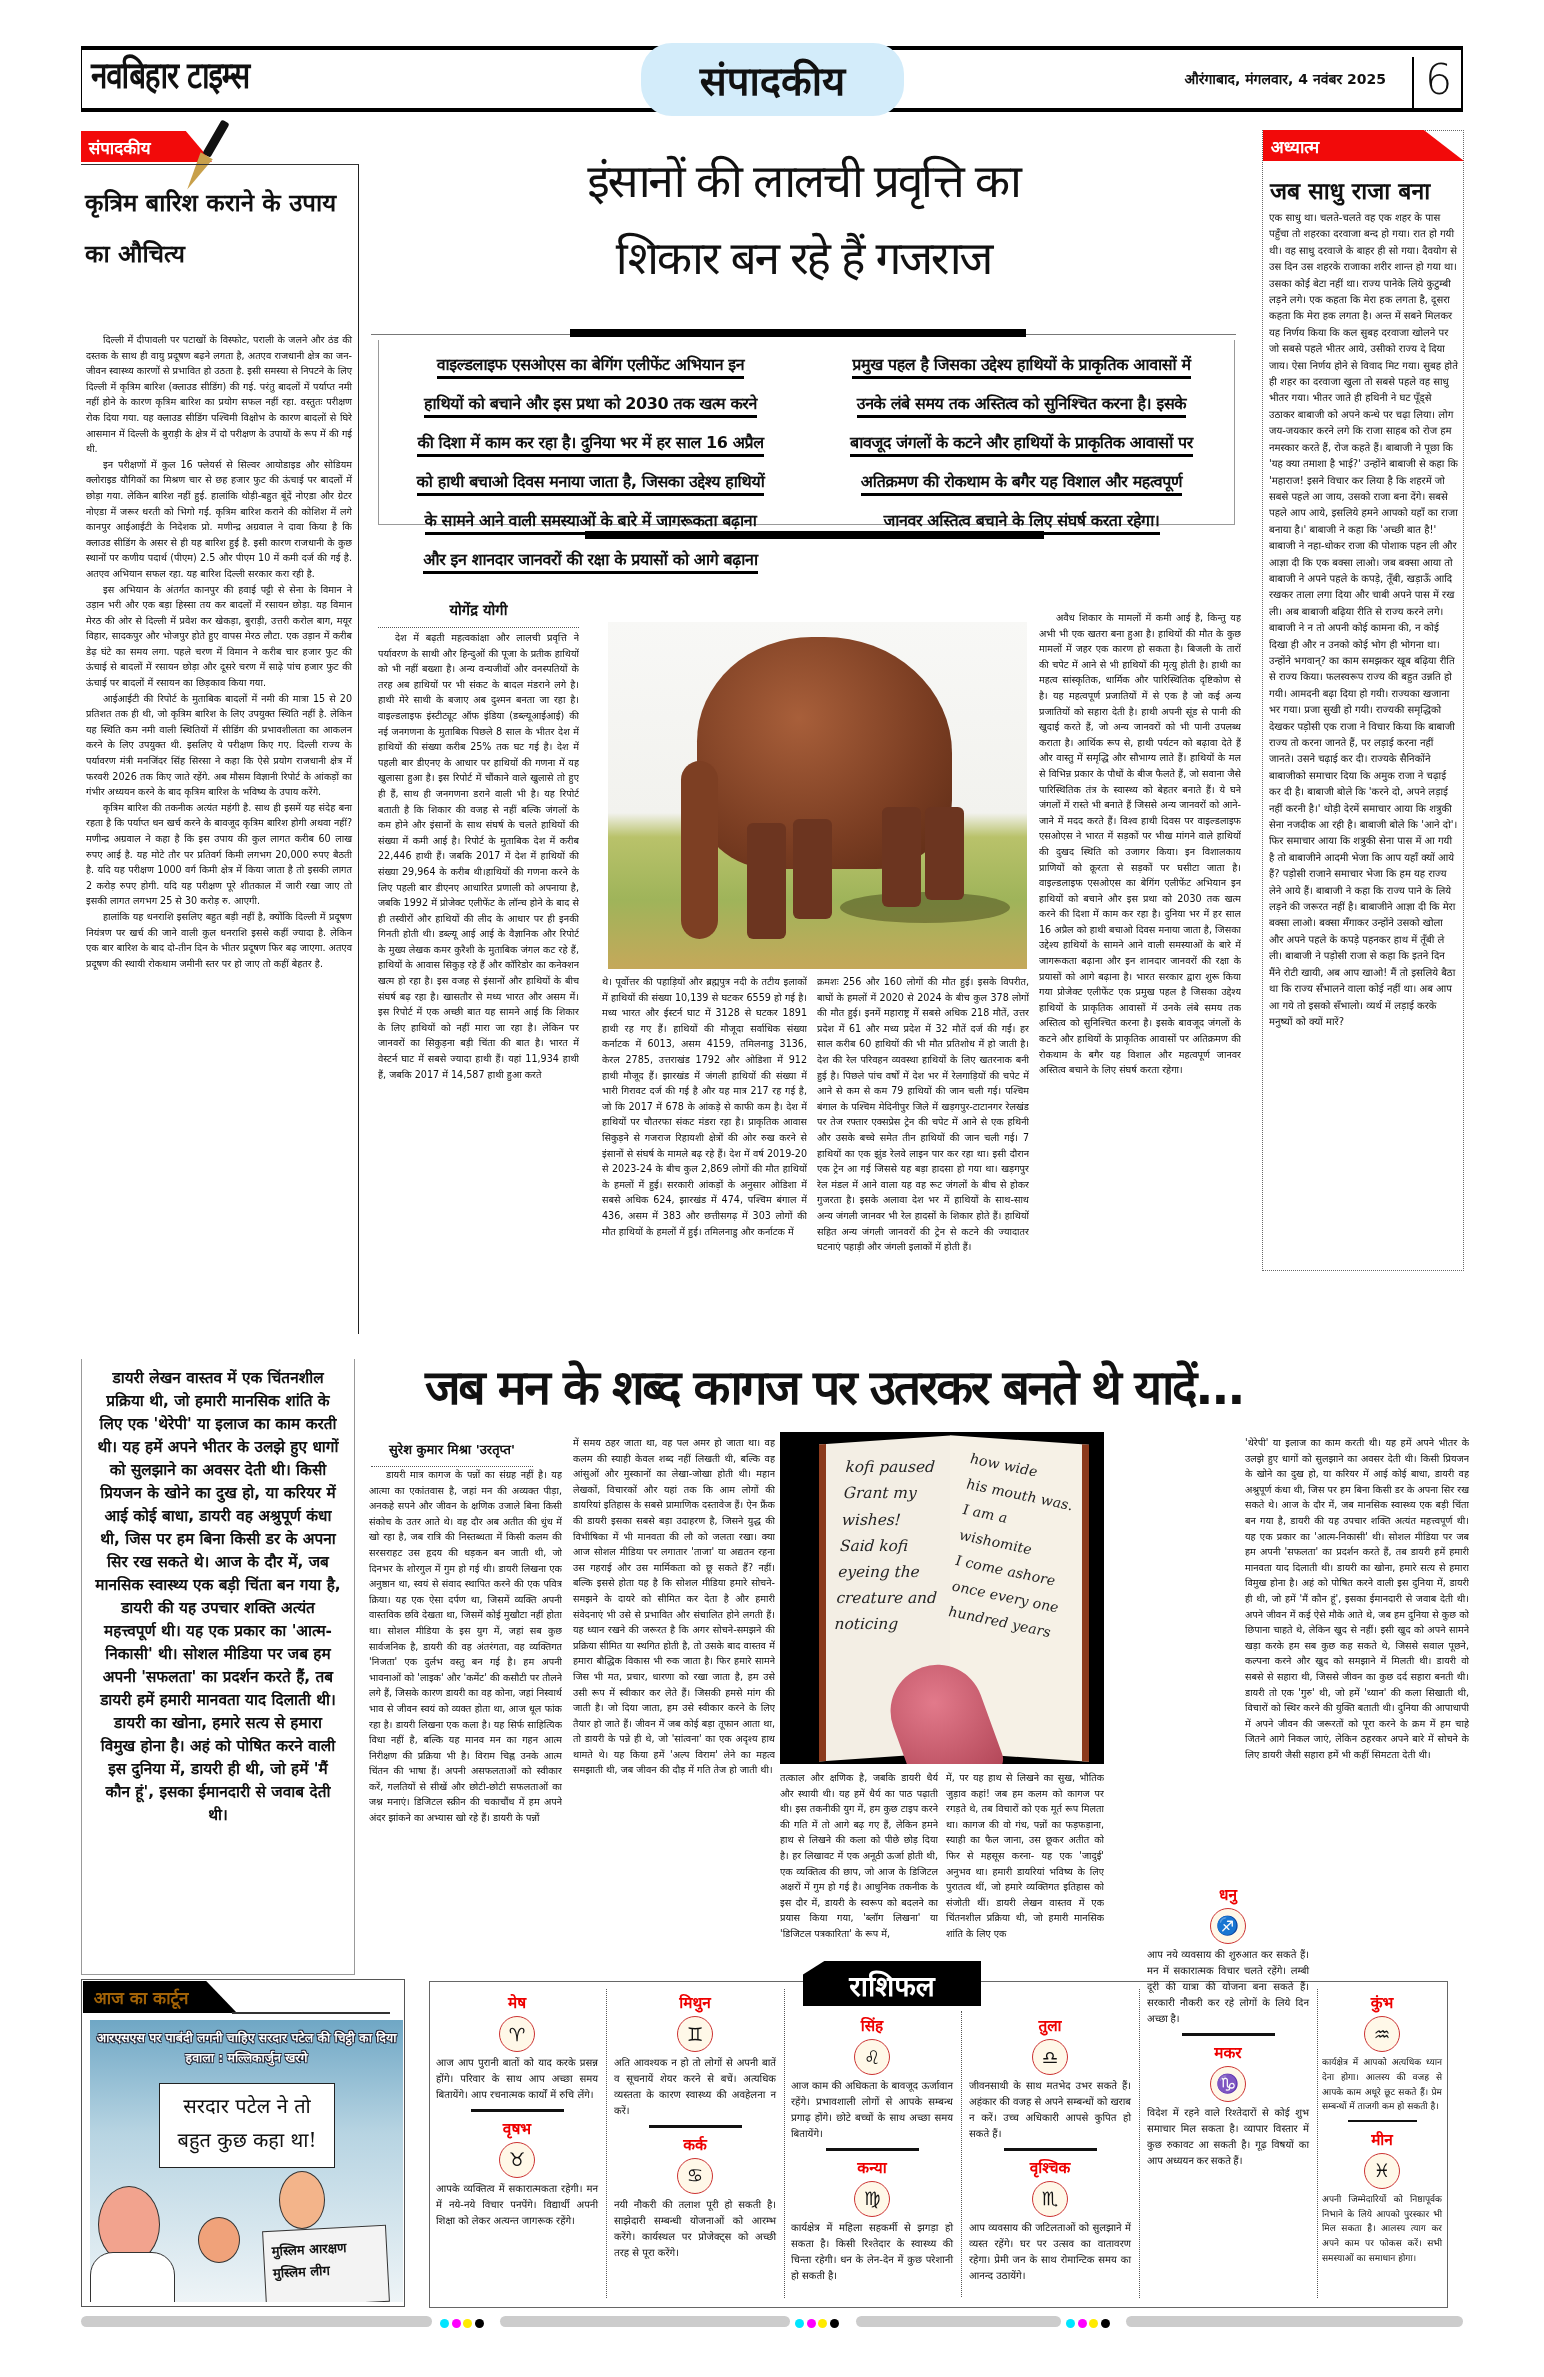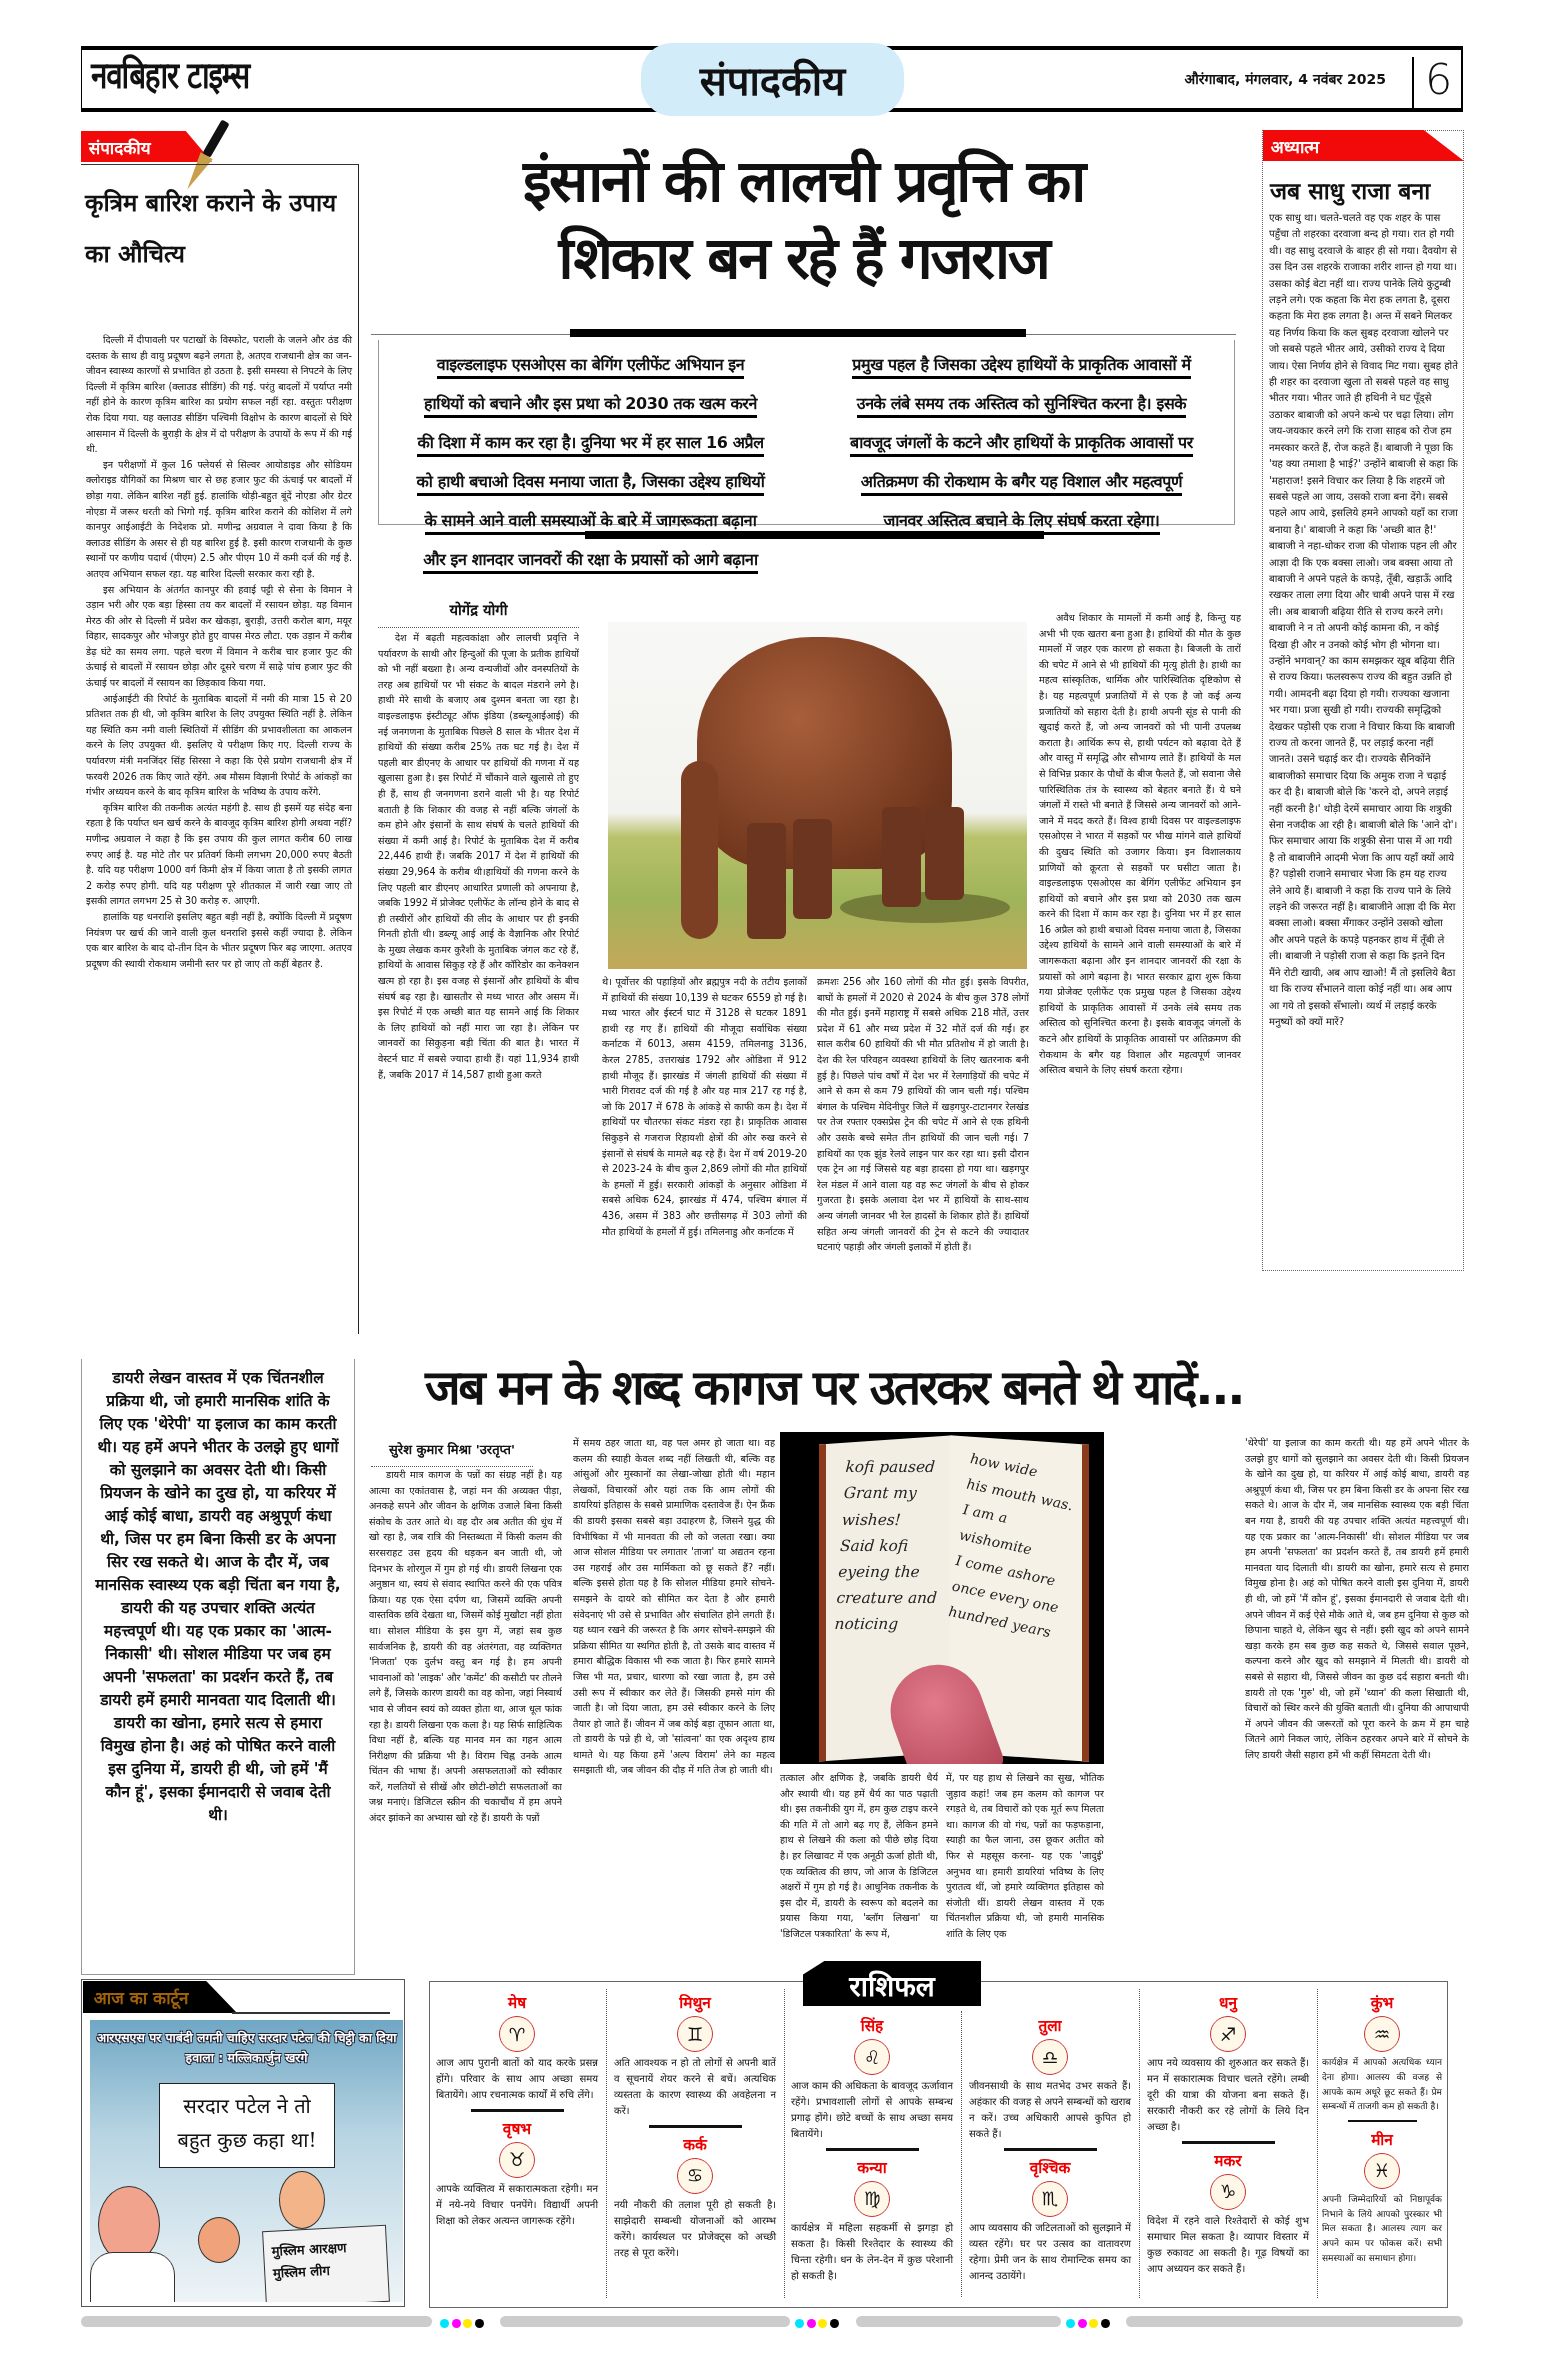--- a/index.html
+++ b/index.html
@@ -19,21 +19,21 @@
   .pen-body { width: 9.3px; height: 39px; background: #111; margin: 0 auto; border-radius: 2.3px; }
   .pen-nib { width: 0; height: 0; border-left: 7.7px solid transparent; border-right: 7.7px solid transparent; border-top: 39px solid #c8a04a; margin: 0 auto; }
 
   
   .col-left { left: 81px; top: 164px; width: 278px; height: 1170px; border-right: 1.5px solid #222; border-top: 0.8px solid #333; }
   .ed-title { left: 85px; top: 178px; width: 270px; font-size: 24px; font-weight: 900; line-height: 51px; }
   .body-text { font-size: 9.6px; line-height: 15.6px; text-align: justify; text-indent: 17px; color: #111; }
   .body-text p { margin-bottom: 0; }
 
   
-  .main-head { left: 371px; top: 143px; width: 865px; text-align: center; font-size: 58px; font-weight: 700; line-height: 77px; letter-spacing: -2.3px; }
+  .main-head { left: 371px; top: 143px; width: 865px; text-align: center; font-size: 46px; font-weight: 400; line-height: 77px; letter-spacing: -2.3px; }
   .head-rule { left: 371px; top: 334px; width: 865px; height: 0.8px; background: #777; }
   .head-rule-thick { left: 570px; top: 329px; width: 456px; height: 7.7px; background: #000; }
 
   
   .blurb-box { left: 378px; top: 340px; width: 857px; height: 185px; border: 0.8px solid #999; border-top: none; }
   .blurb-col { font-size: 16px; font-weight: 700; line-height: 39px; text-align: center; letter-spacing: -0.4px; }
   .blurb-col span { border-bottom: 3.1px solid #000; padding-bottom: 1.5px; }
   .thick-under { left: 585px; top: 531px; width: 459px; height: 7.7px; background: #000; }
 
   
@@ -247,21 +247,21 @@
   <div class="rashi-name">तुला</div>
   <div class="rashi-icon">♎</div>
   <div class="rashi-text">जीवनसाथी के साथ मतभेद उभर सकते हैं। अहंकार की वजह से अपने सम्बन्धों को खराब न करें। उच्च अधिकारी आपसे कुपित हो सकते हैं।</div>
   <div class="rashi-sep"></div>
   <div class="rashi-name">वृश्चिक</div>
   <div class="rashi-icon">♏</div>
   <div class="rashi-text">आप व्यवसाय की जटिलताओं को सुलझाने में व्यस्त रहेंगे। घर पर उत्सव का वातावरण रहेगा। प्रेमी जन के साथ रोमान्टिक समय का आनन्द उठायेंगे।</div>
 </div>
 <div class="abs rashi-vdiv" style="left:1139px;top:1989px;height:309px;"></div>
 
-<div class="abs rashi-col" style="left:1147px;top:1992px;">
+<div class="abs rashi-col" style="left:1147px;top:1884px;font-family:Liberation Serif, serif;">
   <div class="rashi-name">धनु</div>
   <div class="rashi-icon">♐</div>
   <div class="rashi-text">आप नये व्यवसाय की शुरुआत कर सकते हैं। मन में सकारात्मक विचार चलते रहेंगे। लम्बी दूरी की यात्रा की योजना बना सकते हैं। सरकारी नौकरी कर रहे लोगों के लिये दिन अच्छा है।</div>
   <div class="rashi-sep"></div>
   <div class="rashi-name">मकर</div>
   <div class="rashi-icon">♑</div>
   <div class="rashi-text">विदेश में रहने वाले रिश्तेदारों से कोई शुभ समाचार मिल सकता है। व्यापार विस्तार में कुछ रुकावट आ सकती है। गूढ़ विषयों का आप अध्ययन कर सकते हैं।</div>
 </div>
 <div class="abs rashi-vdiv" style="left:1317px;top:1989px;height:309px;"></div>
 

